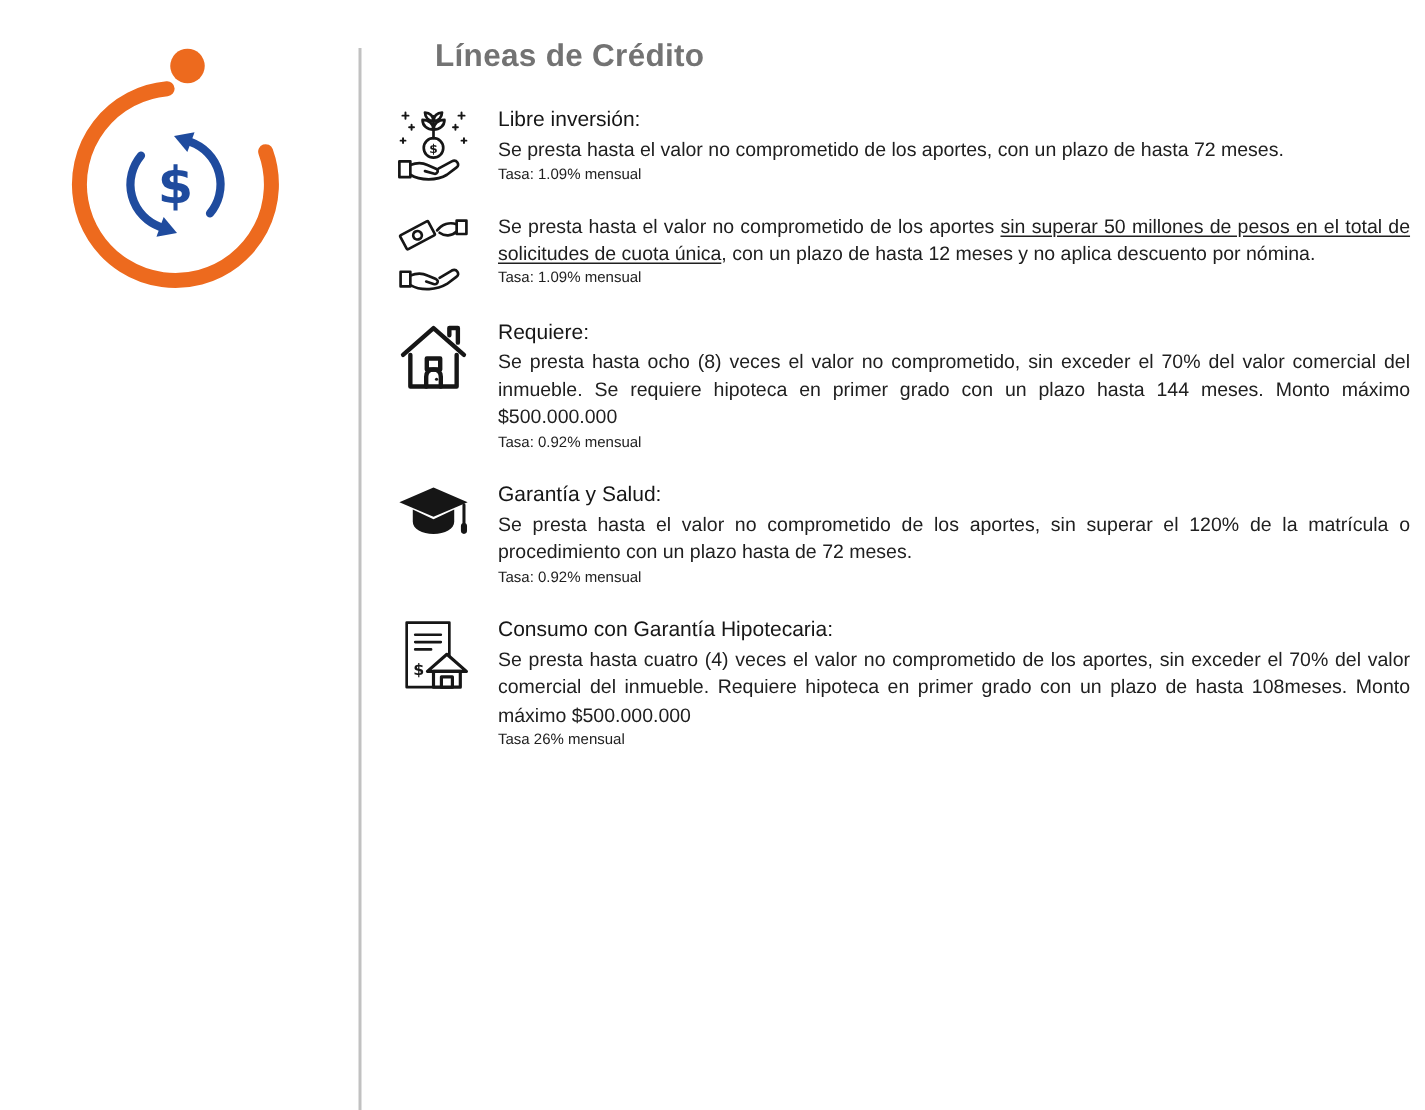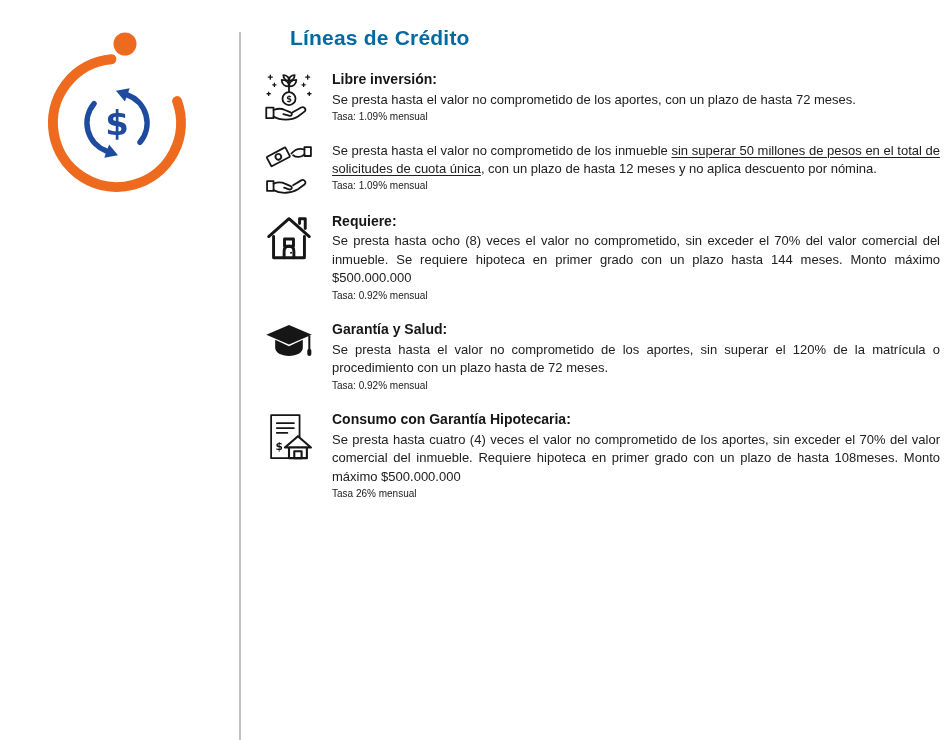--- a/index.html
+++ b/index.html
@@ -4,27 +4,27 @@
 <style>
   html,body{margin:0;padding:0;}
   body{
     width:950px;height:740px;position:relative;background:#ffffff;
     font-family:"Liberation Sans","DejaVu Sans",sans-serif;color:#202020;overflow:hidden;
   }
   .logo{position:absolute;left:45px;top:28px;width:145px;height:175px;}
   .divider{position:absolute;left:239px;top:32px;width:2px;height:708px;background:#c1c1c1;}
   .content{position:absolute;left:263px;top:26px;width:677px;}
   .page-title{
-    margin:0 0 20px 27px;font-size:21px;font-weight:bold;color:#0369a1;letter-spacing:0.2px;
+    margin:0 0 20px 27px;font-size:21px;font-weight:bold;color:#737373;letter-spacing:0.2px;
   }
   .section{display:flex;margin-bottom:17px;}
   .icon-cell{flex:none;width:55px;margin-right:14px;padding-top:1px;}
   .icon-cell svg{width:52px;height:52px;display:block;}
   .text-cell{flex:1;min-width:0;}
-  .heading{font-size:14px;font-weight:bold;color:#161616;margin:0 0 2px 0;line-height:1.35;}
+  .heading{font-size:14px;font-weight:normal;color:#161616;margin:0 0 2px 0;line-height:1.35;}
   .body{font-size:13px;line-height:1.42;text-align:justify;margin:0;}
   .body .underlined{text-decoration:underline;text-underline-offset:2px;}
   .rate{font-size:10px;line-height:1.42;margin-top:1px;}
   .ic{stroke:#161616;fill:none;stroke-width:2.2;stroke-linecap:round;stroke-linejoin:round;}
   .ic-thick{stroke:#161616;fill:none;stroke-width:3.6;stroke-linecap:round;stroke-linejoin:round;}
   .ic-thin{stroke:#161616;fill:none;stroke-width:1.6;stroke-linecap:round;}
   .ic-fill{fill:#161616;stroke:none;}
   .ic-text{fill:#161616;stroke:none;font-family:"DejaVu Sans",sans-serif;font-weight:bold;}
 </style>
 </head>
@@ -85,21 +85,21 @@
           <rect x="51" y="5" width="8" height="11"></rect>
           <path d="M51 8c-6-2-12 0-16 5"></path>
           <path d="M51 14c-4 4-10 4-14 1"></path>
           <rect x="5" y="47" width="8" height="12"></rect>
           <path d="M13 50c5-2 10-2 14 0l7 3c3 1.5 1 5-2 4l-6-2"></path>
           <path d="M13 58c9 5 22 4 30-1l8-6c3-2 0-7-4-5l-10 6"></path>
         </g>
       </svg>
     </div>
     <div class="text-cell">
-      <p class="body"><span>Se presta hasta el valor no comprometido de los inmueble </span><span class="underlined">sin superar 50 millones de pesos en el total de solicitudes de cuota única</span><span>, con un plazo de hasta 12 meses y no aplica descuento por nómina.</span></p>
+      <p class="body"><span>Se presta hasta el valor no comprometido de los aportes </span><span class="underlined">sin superar 50 millones de pesos en el total de solicitudes de cuota única</span><span>, con un plazo de hasta 12 meses y no aplica descuento por nómina.</span></p>
       <div class="rate">Tasa: 1.09% mensual</div>
     </div>
   </div>
 
   <div class="section">
     <div class="icon-cell">
       <svg viewBox="0 0 64 64">
         <g class="ic-thick">
           <path d="M7 29 L32 7 L57 29"></path>
           <path d="M45 13 V7 H52 V19"></path>

